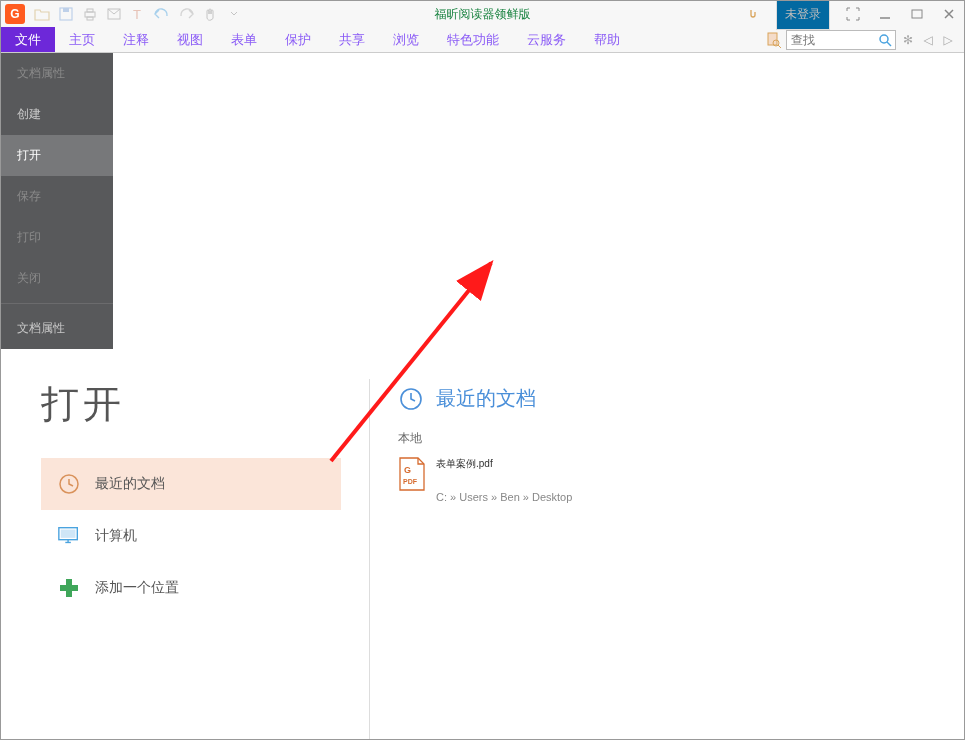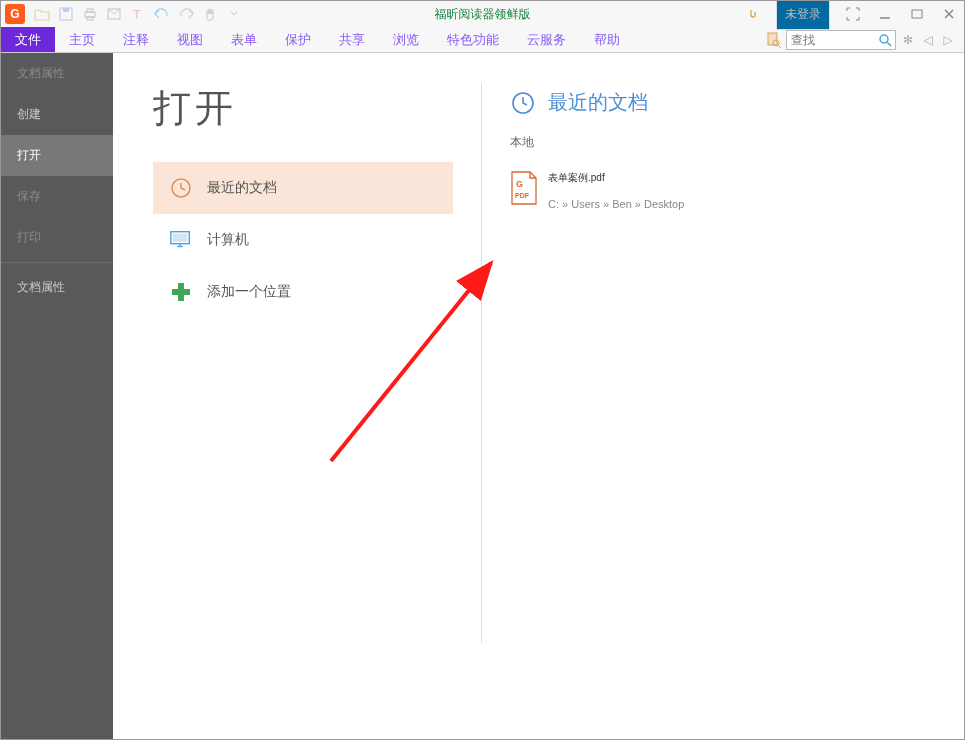--- a/index.html
+++ b/index.html
@@ -20,46 +20,46 @@
 .ribbon .tab { padding: 0 14px; font-size: 13px; color: #8b5cf6; display: flex; align-items: center; cursor: default; }
 .ribbon .tab.active { background: #6d28d9; color: #fff; }
 .ribbon .spacer { flex: 1; }
 .ribbon .right { display: flex; align-items: center; gap: 4px; padding-right: 8px; }
 .ribbon .find { display: flex; align-items: center; border: 1px solid #bbb; height: 20px; background: #fff; }
 .ribbon .find input { border: none; outline: none; font-size: 12px; width: 88px; padding: 0 4px; color: #999; }
 .ribbon .find .sbtn { width: 20px; height: 18px; display: flex; align-items: center; justify-content: center; color: #4aa3df; }
 .ribbon .ricon { width: 16px; height: 16px; color: #aaa; display: flex; align-items: center; justify-content: center; font-size: 12px; }
 
 
-.backstage { display: flex; height: calc(740px - 26px - 26px - 2px); }
+.backstage { display: flex; height: calc(740px - 26px - 26px - 2px); flex-direction: column; }
 .sidebar { width: 112px; background: #58595b; color: #c9c9c9; font-size: 12px; display: flex; flex-direction: column; }
 .sidebar .item { padding: 12px 16px; cursor: default; }
 .sidebar .item.dim { color: #8a8a8a; }
 .sidebar .item.selected { background: #77787a; color: #fff; }
 .sidebar .sep { border-top: 1px solid #6b6b6d; margin: 4px 0; }
 
 .content { flex: 1; background: #fff; display: flex; padding: 30px 0 0 40px; }
 .heading { font-size: 38px; color: #555; font-weight: 300; margin-bottom: 28px; letter-spacing: 4px; }
 
 .left-col { width: 300px; }
 .loc-list { display: flex; flex-direction: column; }
 .loc-item { display: flex; align-items: center; gap: 14px; padding: 14px 16px; font-size: 14px; color: #555; }
 .loc-item.active { background: #fbe5d9; }
 .loc-item .lic { width: 24px; height: 24px; display: flex; align-items: center; justify-content: center; }
 
 .divider { width: 1px; background: #ddd; margin: 0 28px; height: 560px; }
 
 .right-col { flex: 1; padding-top: 6px; }
 .rc-head { display: flex; align-items: center; gap: 12px; font-size: 20px; color: #4a8fd9; margin-bottom: 18px; }
 .rc-head .clock-icon { color: #4a8fd9; }
-.rc-sub { font-size: 12px; color: #666; margin-bottom: 16px; }
+.rc-sub { font-size: 12px; color: #666; margin-bottom: 6px; }
 .file-item { display: flex; gap: 10px; align-items: flex-start; padding: 4px 0; }
 .file-item .fic { width: 28px; height: 32px; }
 .file-item .fname { font-size: 10px; color: #333; }
-.file-item .fpath { font-size: 11px; color: #888; margin-top: 13px; }
+.file-item .fpath { font-size: 11px; color: #888; margin-top: 20px; }
 
 
 .arrow { position: absolute; left: 320px; top: 250px; pointer-events: none; }
 
 svg { display: block; }
 </style>
 </head>
 <body>
 
 <div class="titlebar">
@@ -182,20 +182,21 @@
   </div>
 </div>
 
 <div class="backstage">
   <div class="sidebar">
     <div class="item dim">文档属性</div>
     <div class="item">创建</div>
     <div class="item selected">打开</div>
     <div class="item dim">保存</div>
     <div class="item dim">打印</div>
+    <div class="item dim">关闭</div>
     <div class="sep"></div>
     <div class="item">文档属性</div>
   </div>
 
   <div class="content">
     <div class="left-col">
       <div class="heading">打开</div>
       <div class="loc-list">
         <div class="loc-item active">
           <div class="lic">

